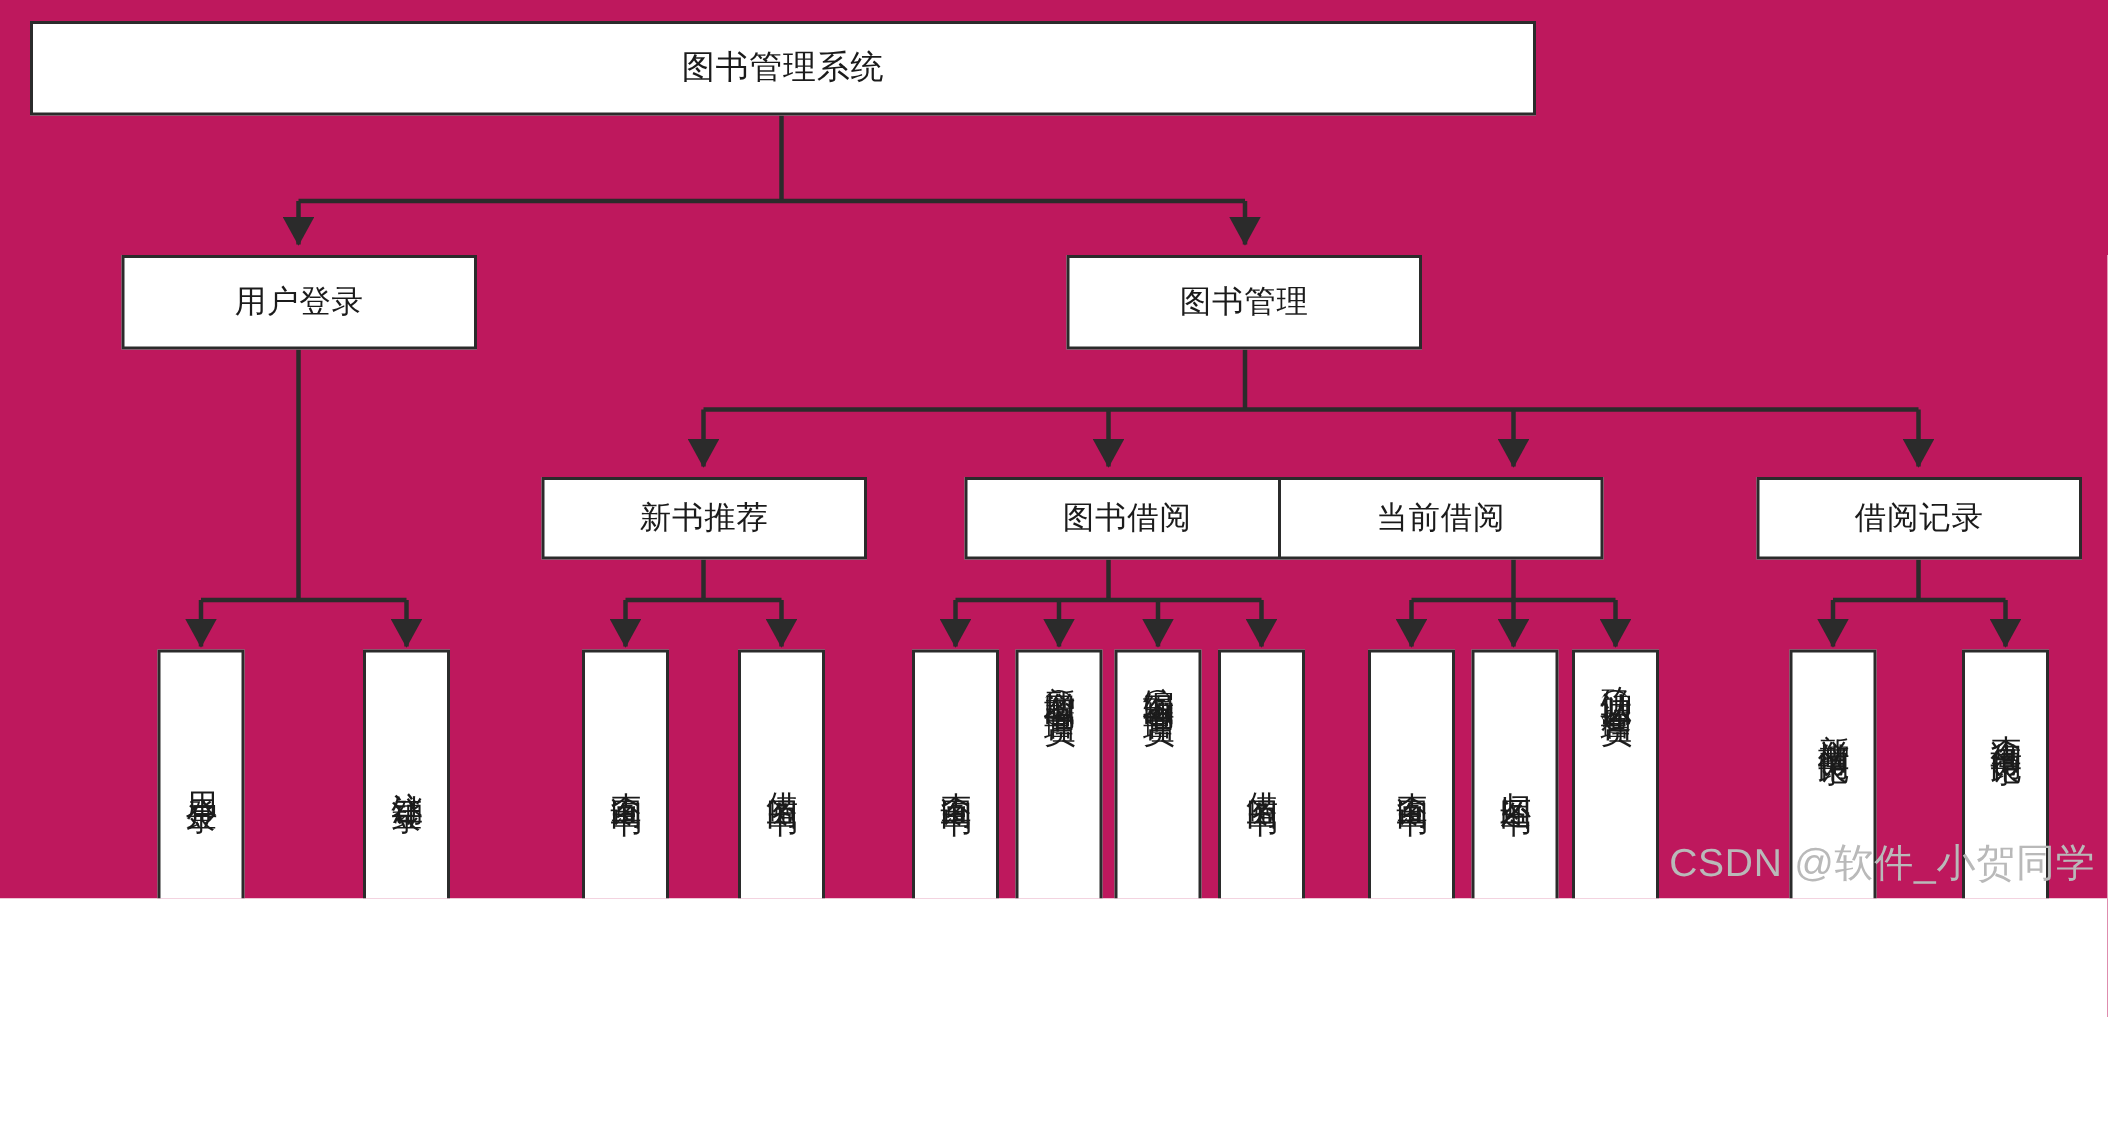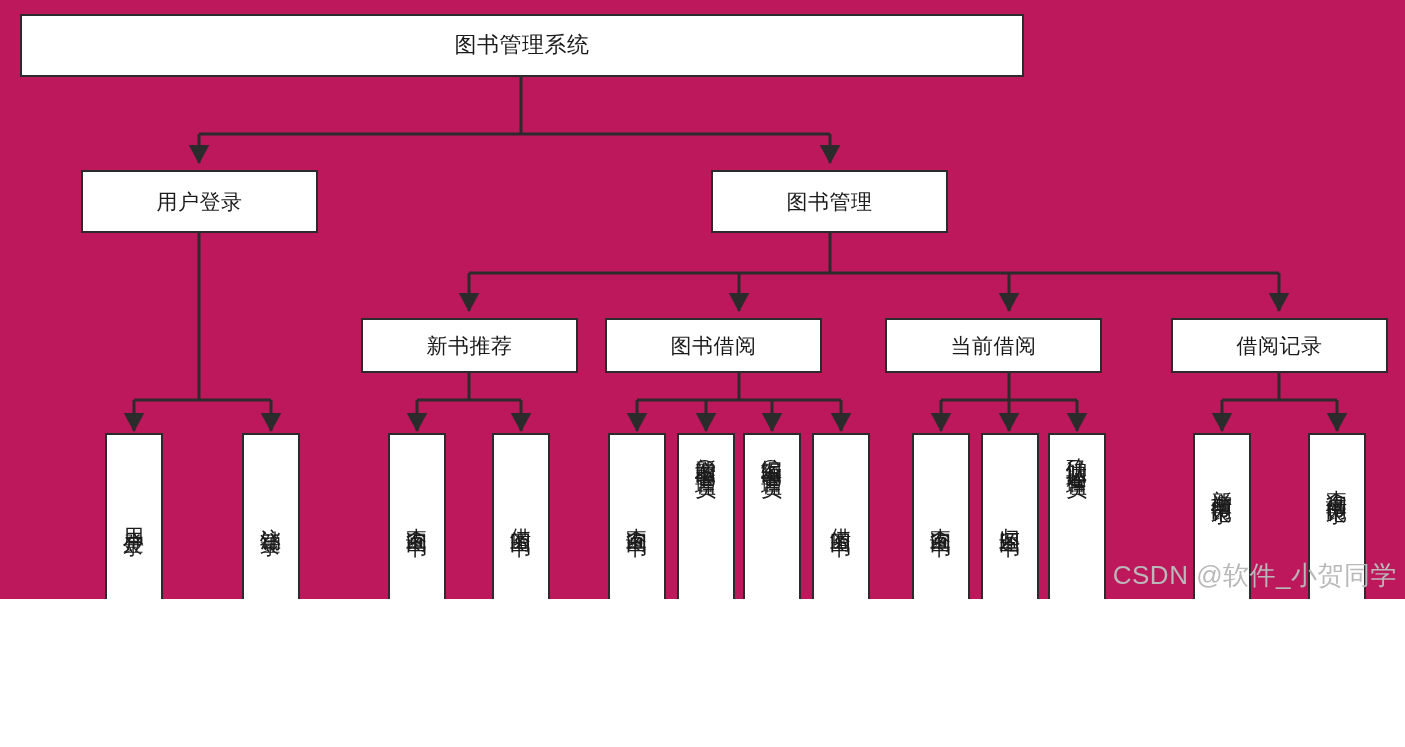--- a/index.html
+++ b/index.html
@@ -135,25 +135,25 @@
   </div>
 
   <div class="node horiz" style="left:711px; top:170px; width:237px; height:63px;">
     <span class="lbl">图书管理</span>
   </div>
 
   <div class="node horiz" style="left:361px; top:318px; width:217px; height:55px;">
     <span class="lbl">新书推荐</span>
   </div>
 
-  <div class="node horiz" style="left:605px; top:318px; width:217px; height:55px;">
+  <div class="node horiz" style="left:643px; top:318px; width:217px; height:55px;">
     <span class="lbl">图书借阅</span>
   </div>
 
-  <div class="node horiz" style="left:885px; top:318px; width:217px; height:55px;">
+  <div class="node horiz" style="left:852px; top:318px; width:217px; height:55px;">
     <span class="lbl">当前借阅</span>
   </div>
 
   <div class="node horiz" style="left:1171px; top:318px; width:217px; height:55px;justify-content:center;">
     <span class="lbl">借阅记录</span>
   </div>
 
   <div class="node vert" style="left:105px; top:433px; width:58px; height:300px; padding-top:76px;">
     <span class="lbl">用户登录</span>
   </div>

